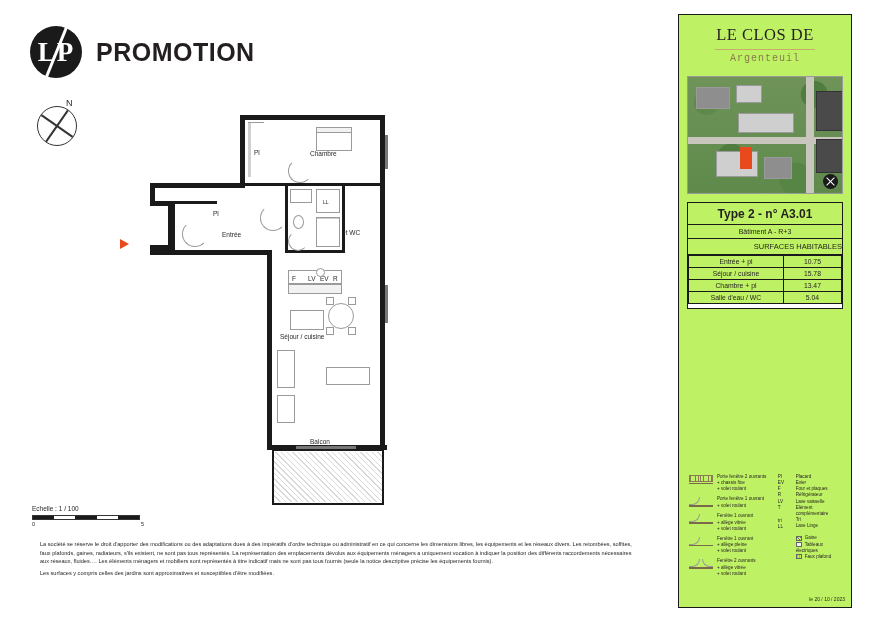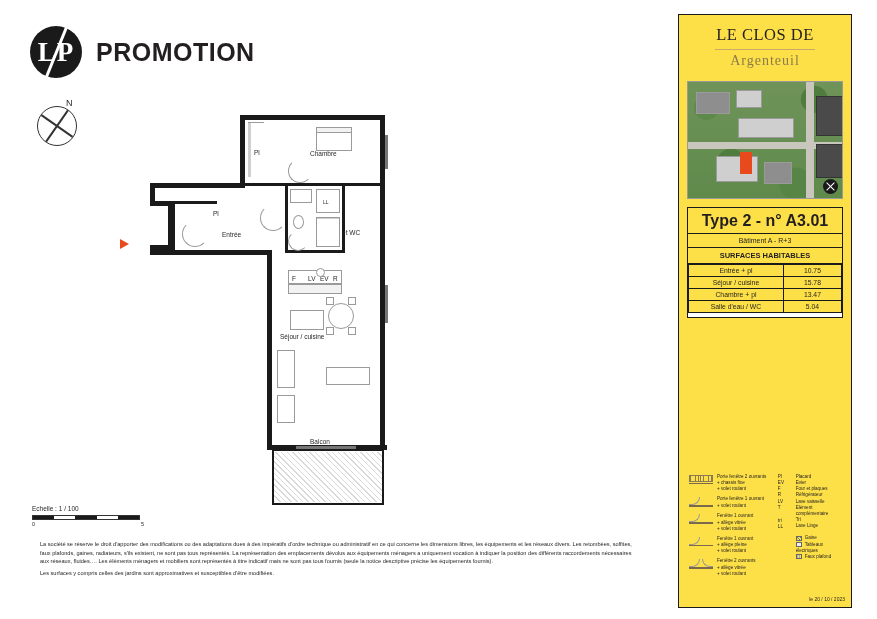--- a/index.html
+++ b/index.html
@@ -87,36 +87,36 @@
   
   #legal {
     position: absolute; left: 40px; top: 540px; width: 600px;
     font-size: 5.6px; line-height: 1.55; color: #231f20; text-align: left;
   }
   #legal p { margin: 0 0 3px 0; }
 
   
   #right-panel {
     position: absolute; left: 678px; top: 14px; width: 174px; height: 594px;
-    border: 1px solid #1a1a1a; background: #fde047;
+    border: 1px solid #1a1a1a; background: #bef264;
   }
   #brand-block { padding: 10px 8px 6px 8px; text-align: center; }
   #brand-line1 {
     font-family: "Liberation Serif", serif; font-size: 16.5px; letter-spacing: 0.5px;
     color: #231f20;
   }
   #brand-line2 {
     font-family: "Liberation Serif", serif; font-size: 21px; font-weight: bold;
     letter-spacing: 0.5px; color: #231f20; margin-top: 1px;
   }
   #brand-rule {
     width: 100px; height: 1px; background: #c8a96a; margin: 4px auto 3px auto;
   }
   #brand-sub {
-    font-family: Liberation Serif, serif; font-size: 14px; color: #8a7a4e;
+    font-family: Liberation Mono, monospace; font-size: 10px; color: #8a7a4e;
     letter-spacing: 1px;
   }
 
   
   #siteplan {
     position: relative; margin: 6px 8px 0 8px; height: 118px;
     background: #6d8f57; overflow: hidden; border: 0.5px solid #9a9a9a;
   }
   #siteplan .veg-a { position: absolute; left: 0; top: 0; width: 100%; height: 100%;
     background:
@@ -137,25 +137,25 @@
   }
   #siteplan .locator:before, #siteplan .locator:after {
     content: ""; position: absolute; left: 2px; top: 7px; width: 11px; height: 1px; background: #fff;
     transform: rotate(45deg);
   }
   #siteplan .locator:after { transform: rotate(-45deg); }
 
   
   #type-block { margin: 8px 8px 0 8px; border: 1px solid #1a1a1a; }
   #type-title {
-    text-align: center; font-size: 16px; font-weight: bold; padding: 4px 0 3px 0;
+    text-align: center; font-size: 12px; font-weight: bold; padding: 4px 0 3px 0;
     border-bottom: 1px solid #1a1a1a;
   }
   #type-sub { text-align: center; font-size: 7px; padding: 3px 0; border-bottom: 1px solid #1a1a1a; }
-  #surf-header { text-align: center; font-size: 7.5px; font-weight: bold; padding: 3px 0; border-bottom: 1px solid #1a1a1a; }
+  #surf-header { text-align: right; font-size: 7.5px; font-weight: normal; padding: 3px 0; border-bottom: 1px solid #1a1a1a; }
   table.surf { width: 100%; border-collapse: collapse; font-size: 6.8px; }
   table.surf td { border: 0.6px solid #1a1a1a; padding: 2px 4px; }
   table.surf td.label { text-align: center; }
   table.surf td.val { text-align: center; width: 38%; }
   table.surf tr.total td { font-weight: bold; font-size: 7.2px; }
   #type-gap { height: 4px; background: #fff; }
 
   
   #legend { position: absolute; left: 8px; bottom: 26px; width: 158px; font-size: 4.6px; line-height: 1.35; }
   .leg-row { display: flex; margin-bottom: 4px; }

